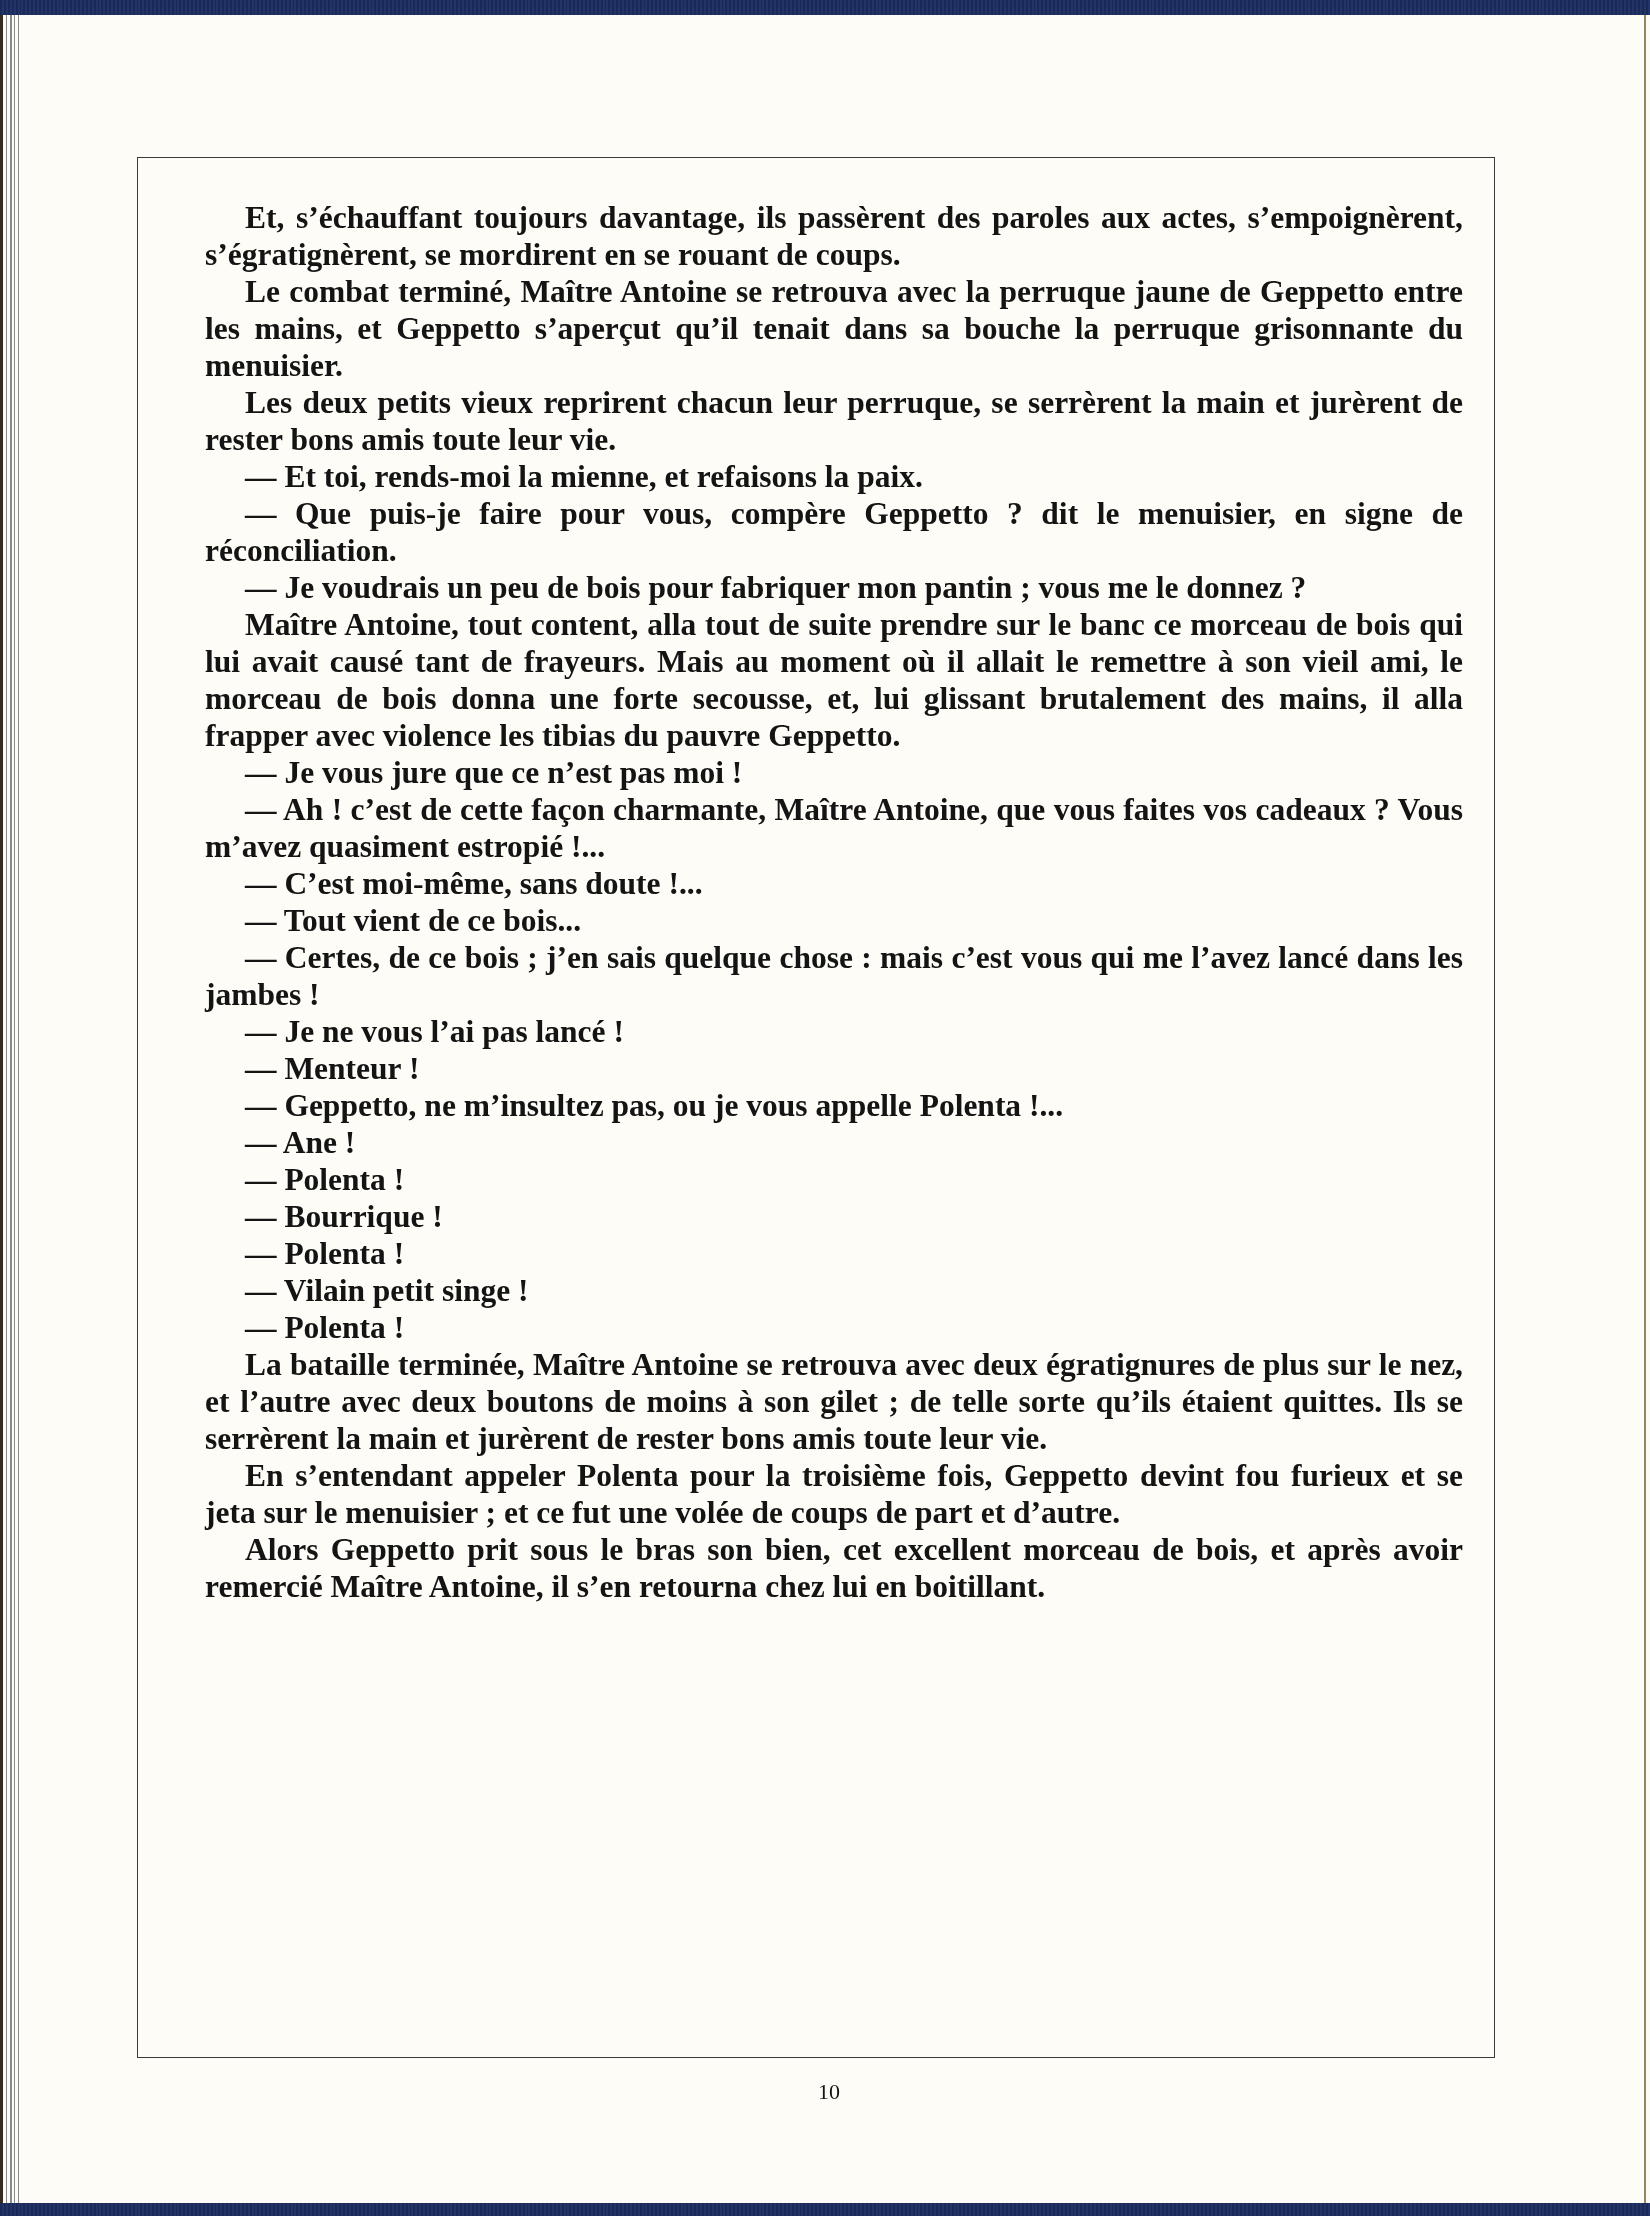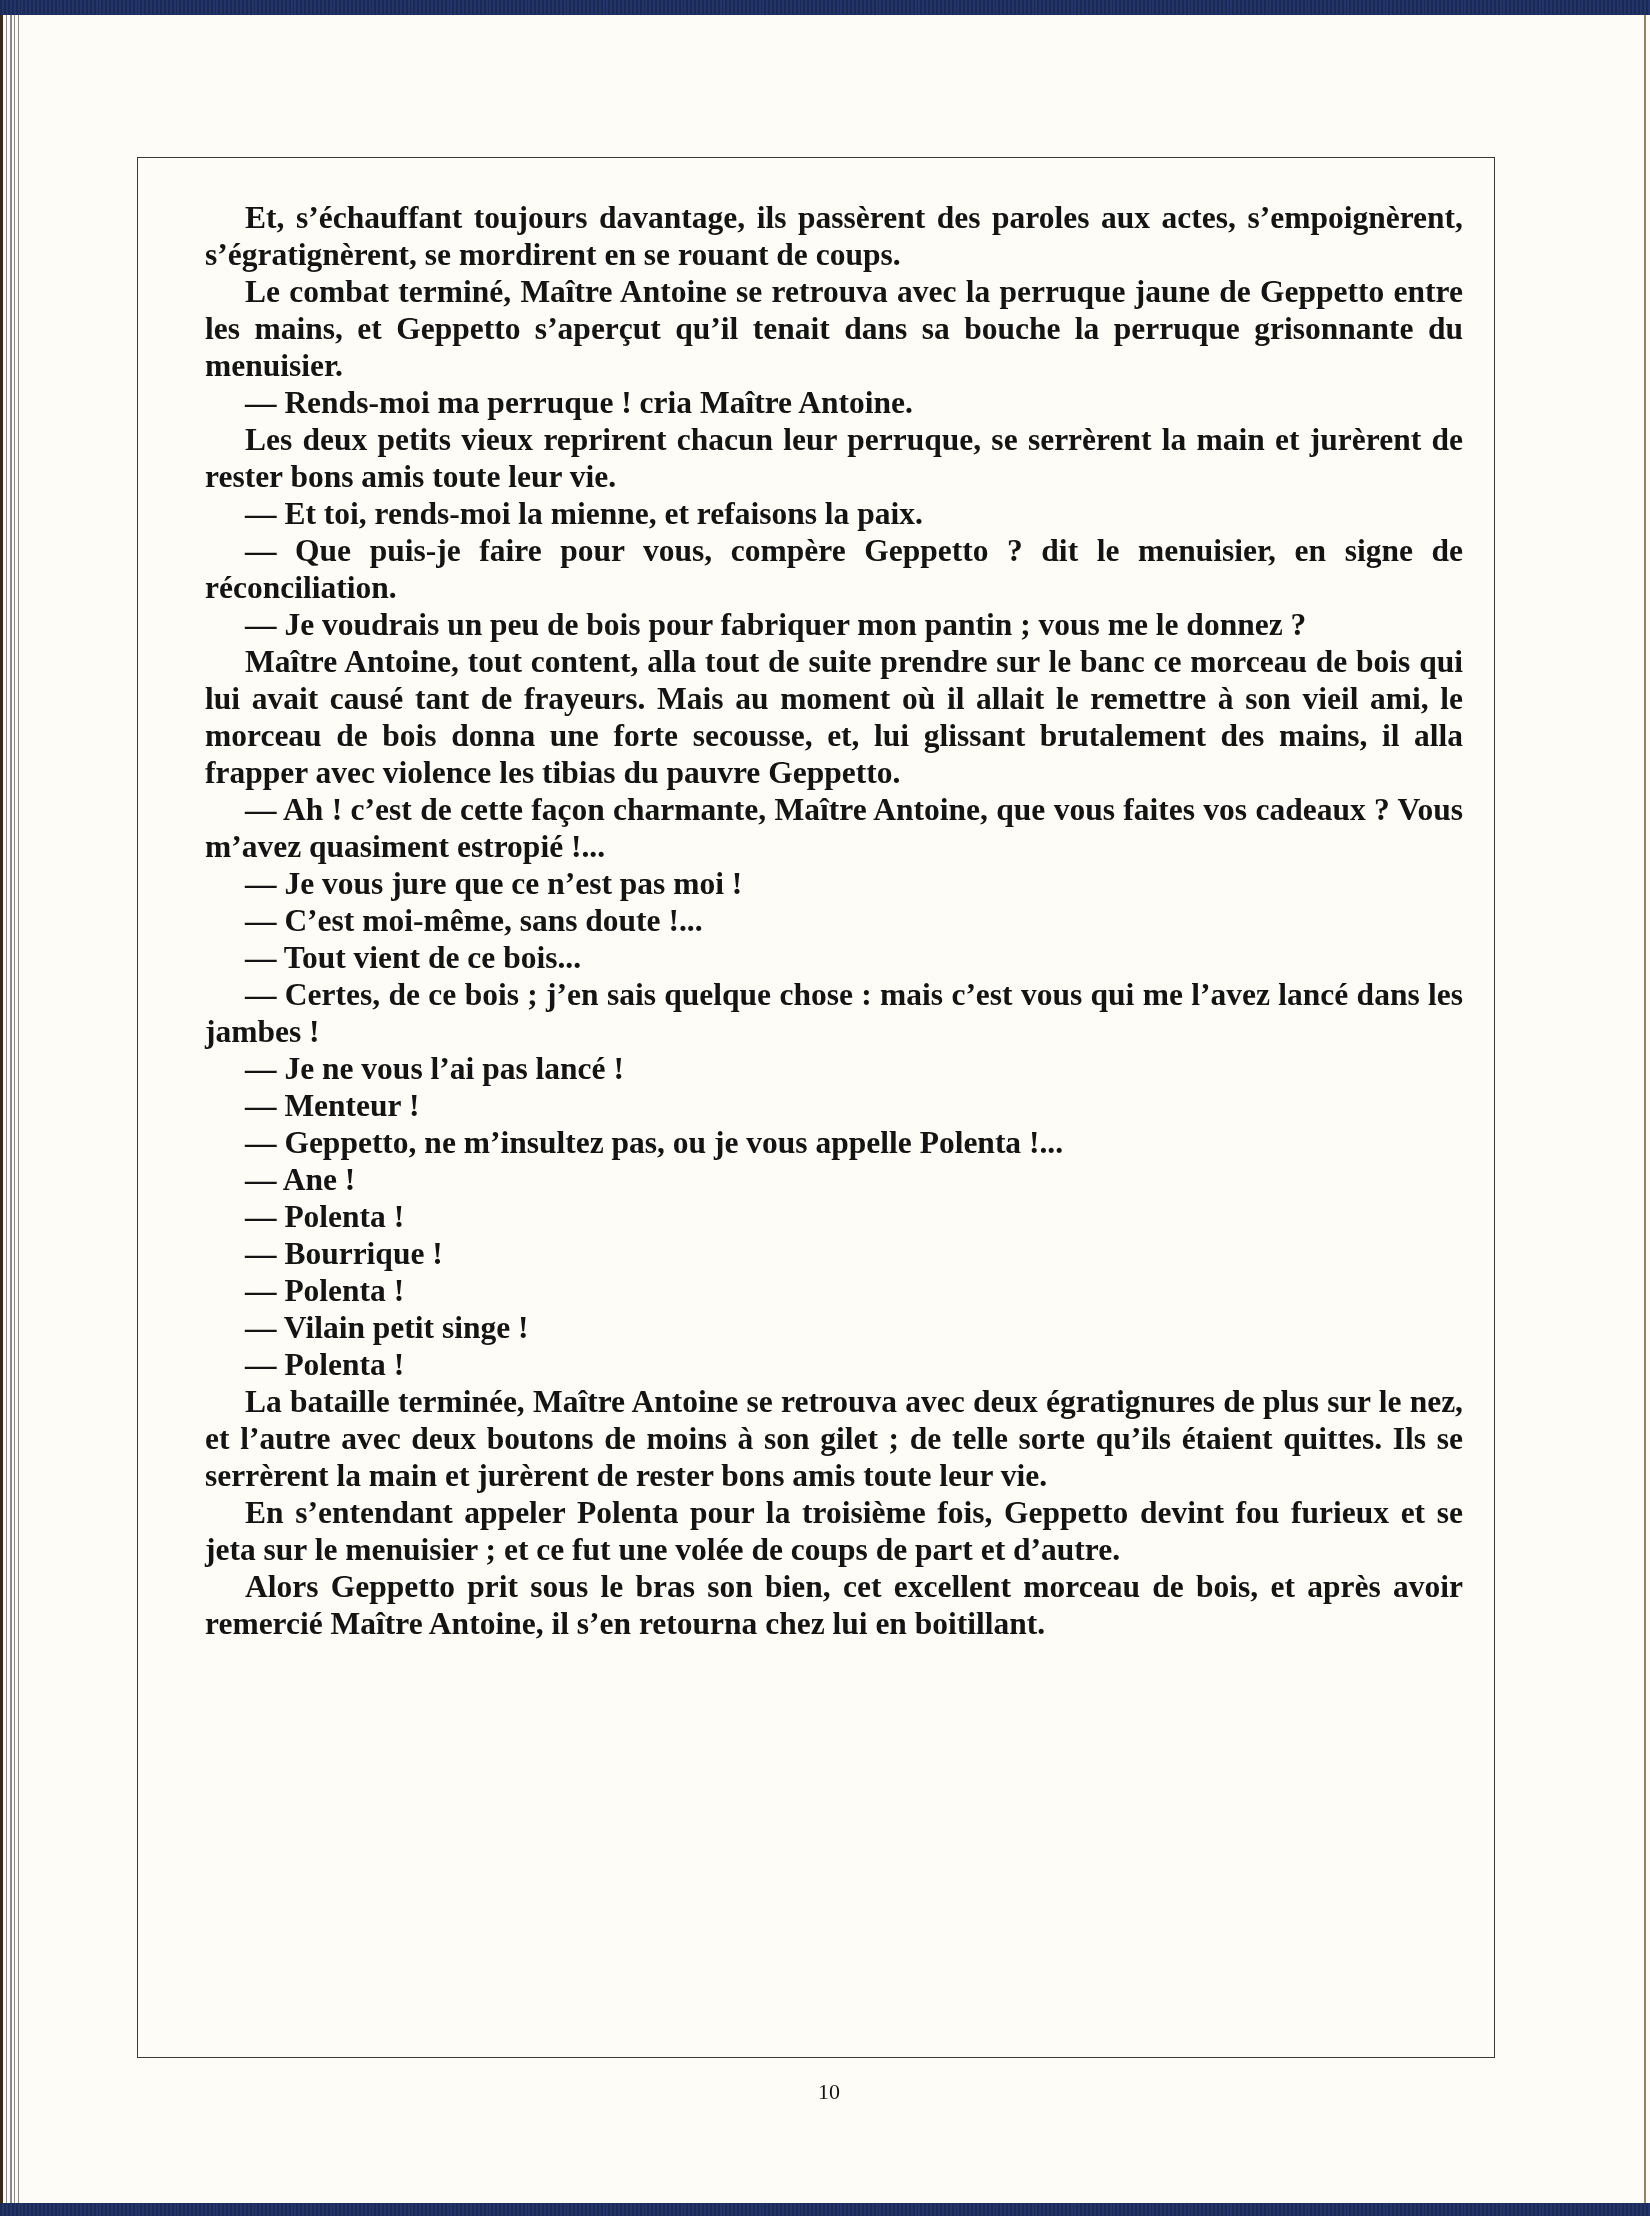--- a/index.html
+++ b/index.html
@@ -48,28 +48,27 @@
 
 <div class="band-top"></div>
 <div class="page-edges"></div>
 <div class="right-edge"></div>
 
 <div class="frame"></div>
 
 <div class="text">
   <p class="para">Et, s’échauffant toujours davantage, ils passèrent des paroles aux actes, s’empoignèrent, s’égratignèrent, se mordirent en se rouant de coups.</p>
   <p class="para">Le combat terminé, Maître Antoine se retrouva avec la perruque jaune de Geppetto entre les mains, et Geppetto s’aperçut qu’il tenait dans sa bouche la perruque grisonnante du menuisier.</p>
-  <p class="para">— Rends-moi ma perruque ! cria Maître Antoine.</p>
   <p class="para">Les deux petits vieux reprirent chacun leur perruque, se serrèrent la main et jurèrent de rester bons amis toute leur vie.</p>
   <p class="para">— Et toi, rends-moi la mienne, et refaisons la paix.</p>
   <p class="para">— Que puis-je faire pour vous, compère Geppetto ? dit le menuisier, en signe de réconciliation.</p>
   <p class="para">— Je voudrais un peu de bois pour fabriquer mon pantin ; vous me le donnez ?</p>
   <p class="para">Maître Antoine, tout content, alla tout de suite prendre sur le banc ce morceau de bois qui lui avait causé tant de frayeurs. Mais au moment où il allait le remettre à son vieil ami, le morceau de bois donna une forte secousse, et, lui glissant brutalement des mains, il alla frapper avec violence les tibias du pauvre Geppetto.</p>
+  <p class="para">— Je vous jure que ce n’est pas moi !</p>
   <p class="para">— Ah ! c’est de cette façon charmante, Maître Antoine, que vous faites vos cadeaux ? Vous m’avez quasiment estropié !...</p>
-  <p class="para">— Je vous jure que ce n’est pas moi !</p>
   <p class="para">— C’est moi-même, sans doute !...</p>
   <p class="para">— Tout vient de ce bois...</p>
   <p class="para">— Certes, de ce bois ; j’en sais quelque chose : mais c’est vous qui me l’avez lancé dans les jambes !</p>
   <p class="para">— Je ne vous l’ai pas lancé !</p>
   <p class="para">— Menteur !</p>
   <p class="para">— Geppetto, ne m’insultez pas, ou je vous appelle Polenta !...</p>
   <p class="para">— Ane !</p>
   <p class="para">— Polenta !</p>
   <p class="para">— Bourrique !</p>
   <p class="para">— Polenta !</p>

